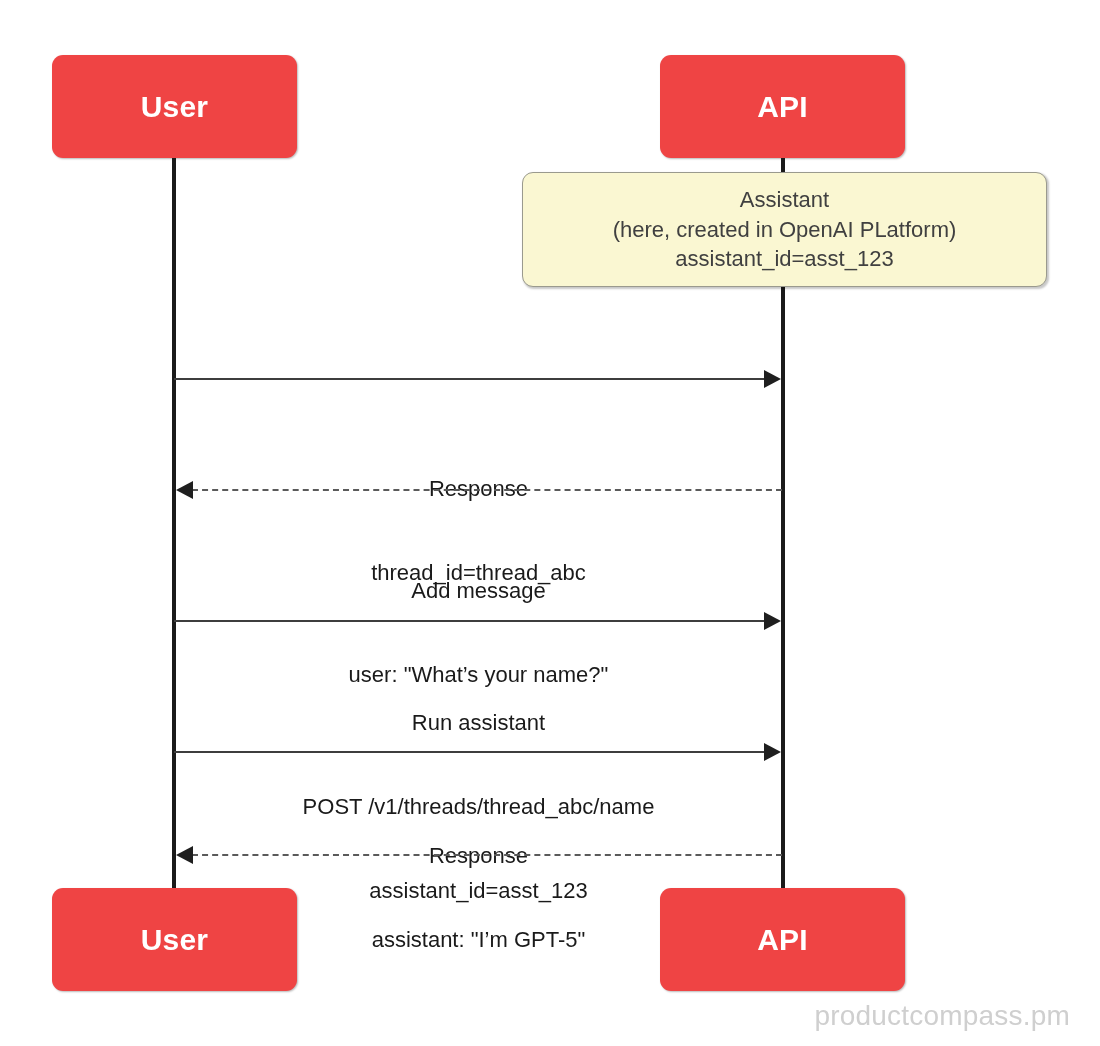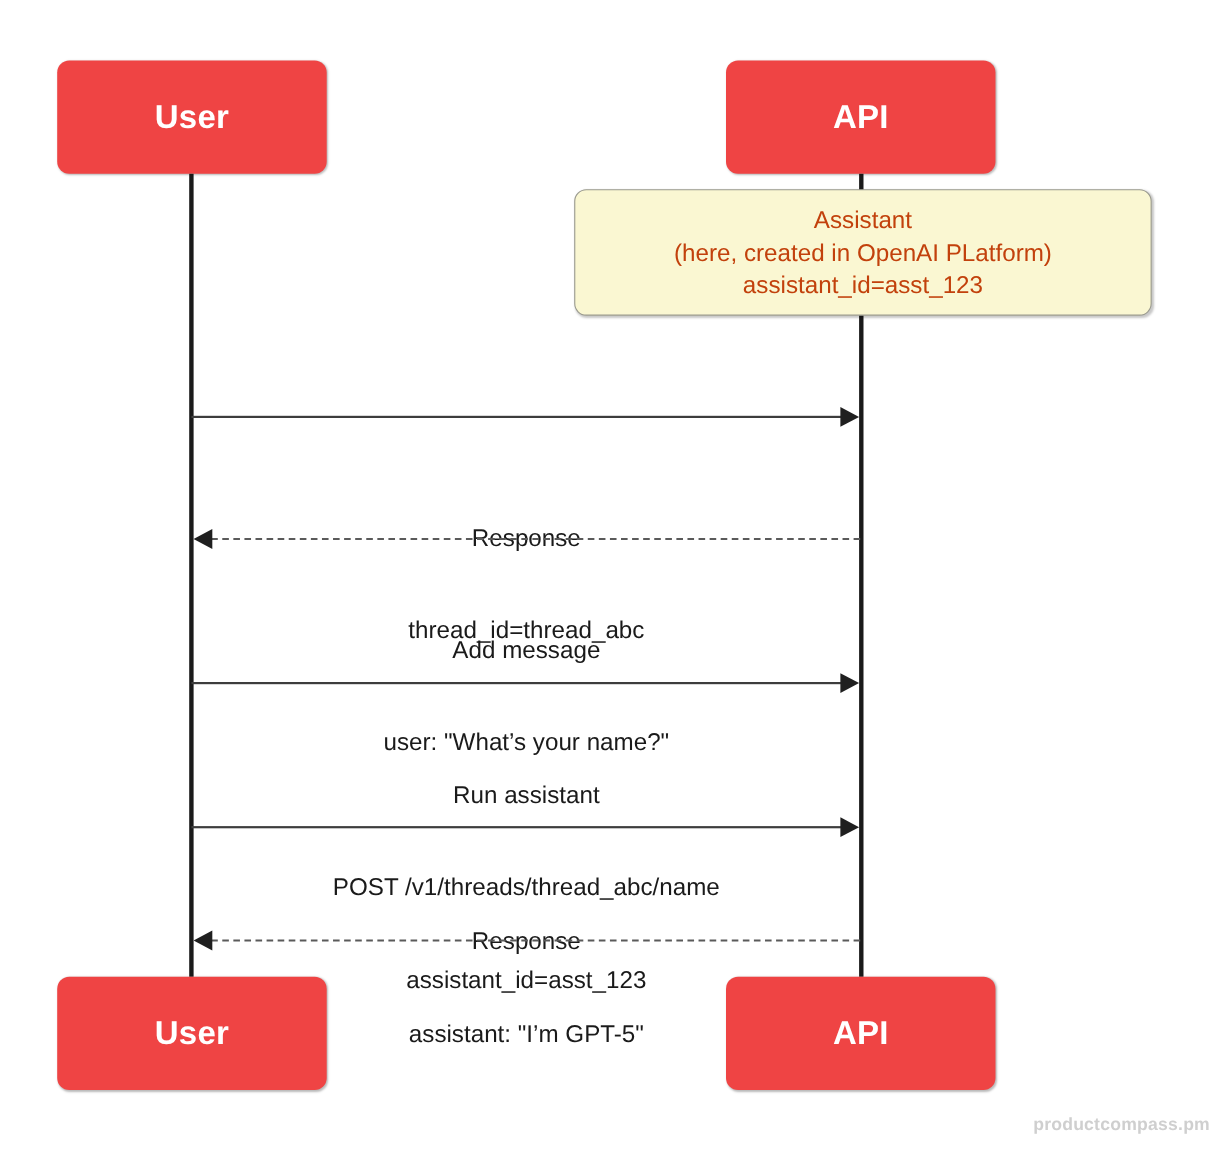--- a/index.html
+++ b/index.html
@@ -63,21 +63,21 @@
     border: 1.5px solid #9a9a8e;
     border-radius: 11px;
     box-shadow: 1.5px 1.5px 2px rgba(0,0,0,0.22);
     display: flex;
     flex-direction: column;
     align-items: center;
     justify-content: center;
   }
   .note-line {
     font-size: 22px;
-    color: #c2410c;
+    color: #404040;
     line-height: 1.34;
     text-align: center;
     white-space: pre;
   }
 
   
   .msg-label {
     position: absolute;
     text-align: center;
     color: #1a1a1a;
@@ -114,26 +114,25 @@
     position: absolute;
     width: 0; height: 0;
     border-top: 9px solid transparent;
     border-bottom: 9px solid transparent;
     border-right: 17px solid #1f1f1f;
   }
 
   
   .watermark {
     position: absolute;
-    right: 0;
+    right: 30px;
     bottom: 14px;
-    font-size: 16px;
+    font-size: 28px;
     color: #cfcfcf;
     letter-spacing: 0.2px;
-    font-weight: bold;
   }
 </style>
 </head>
 <body>
 
 <div id="diagram">
 
   <div class="participant-box p-user-top">
     <span class="participant-label">User</span>
   </div>

